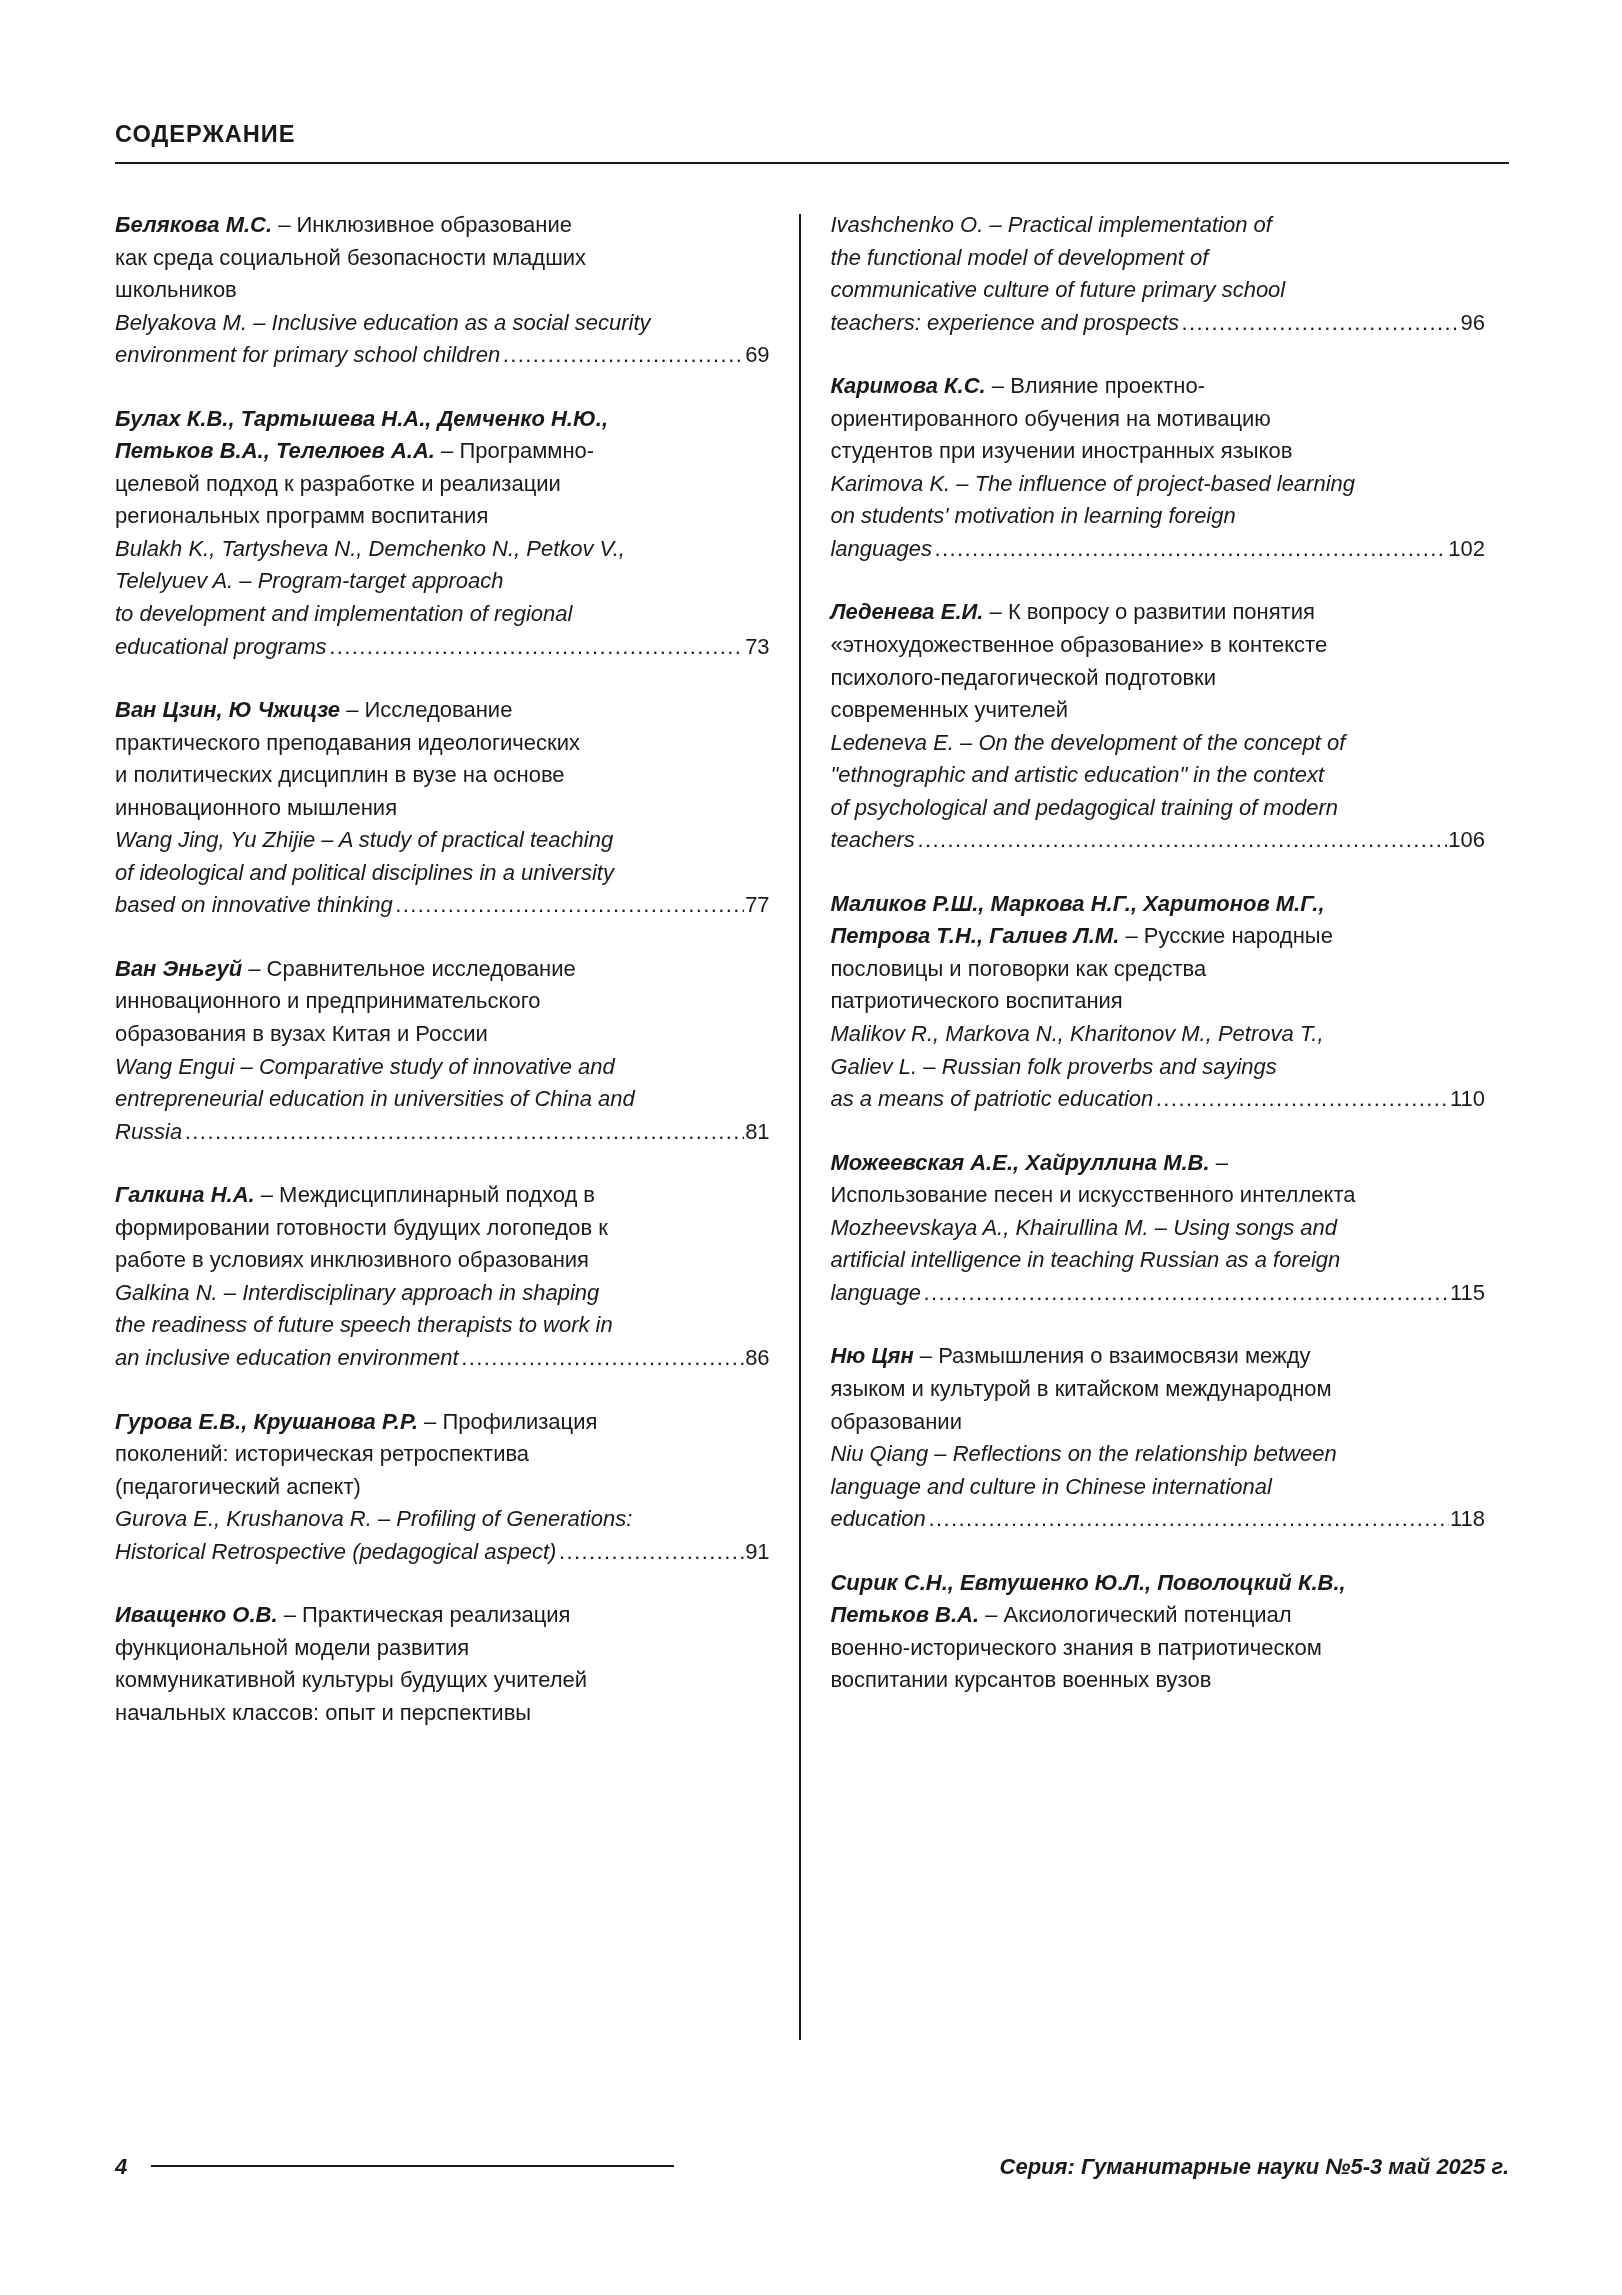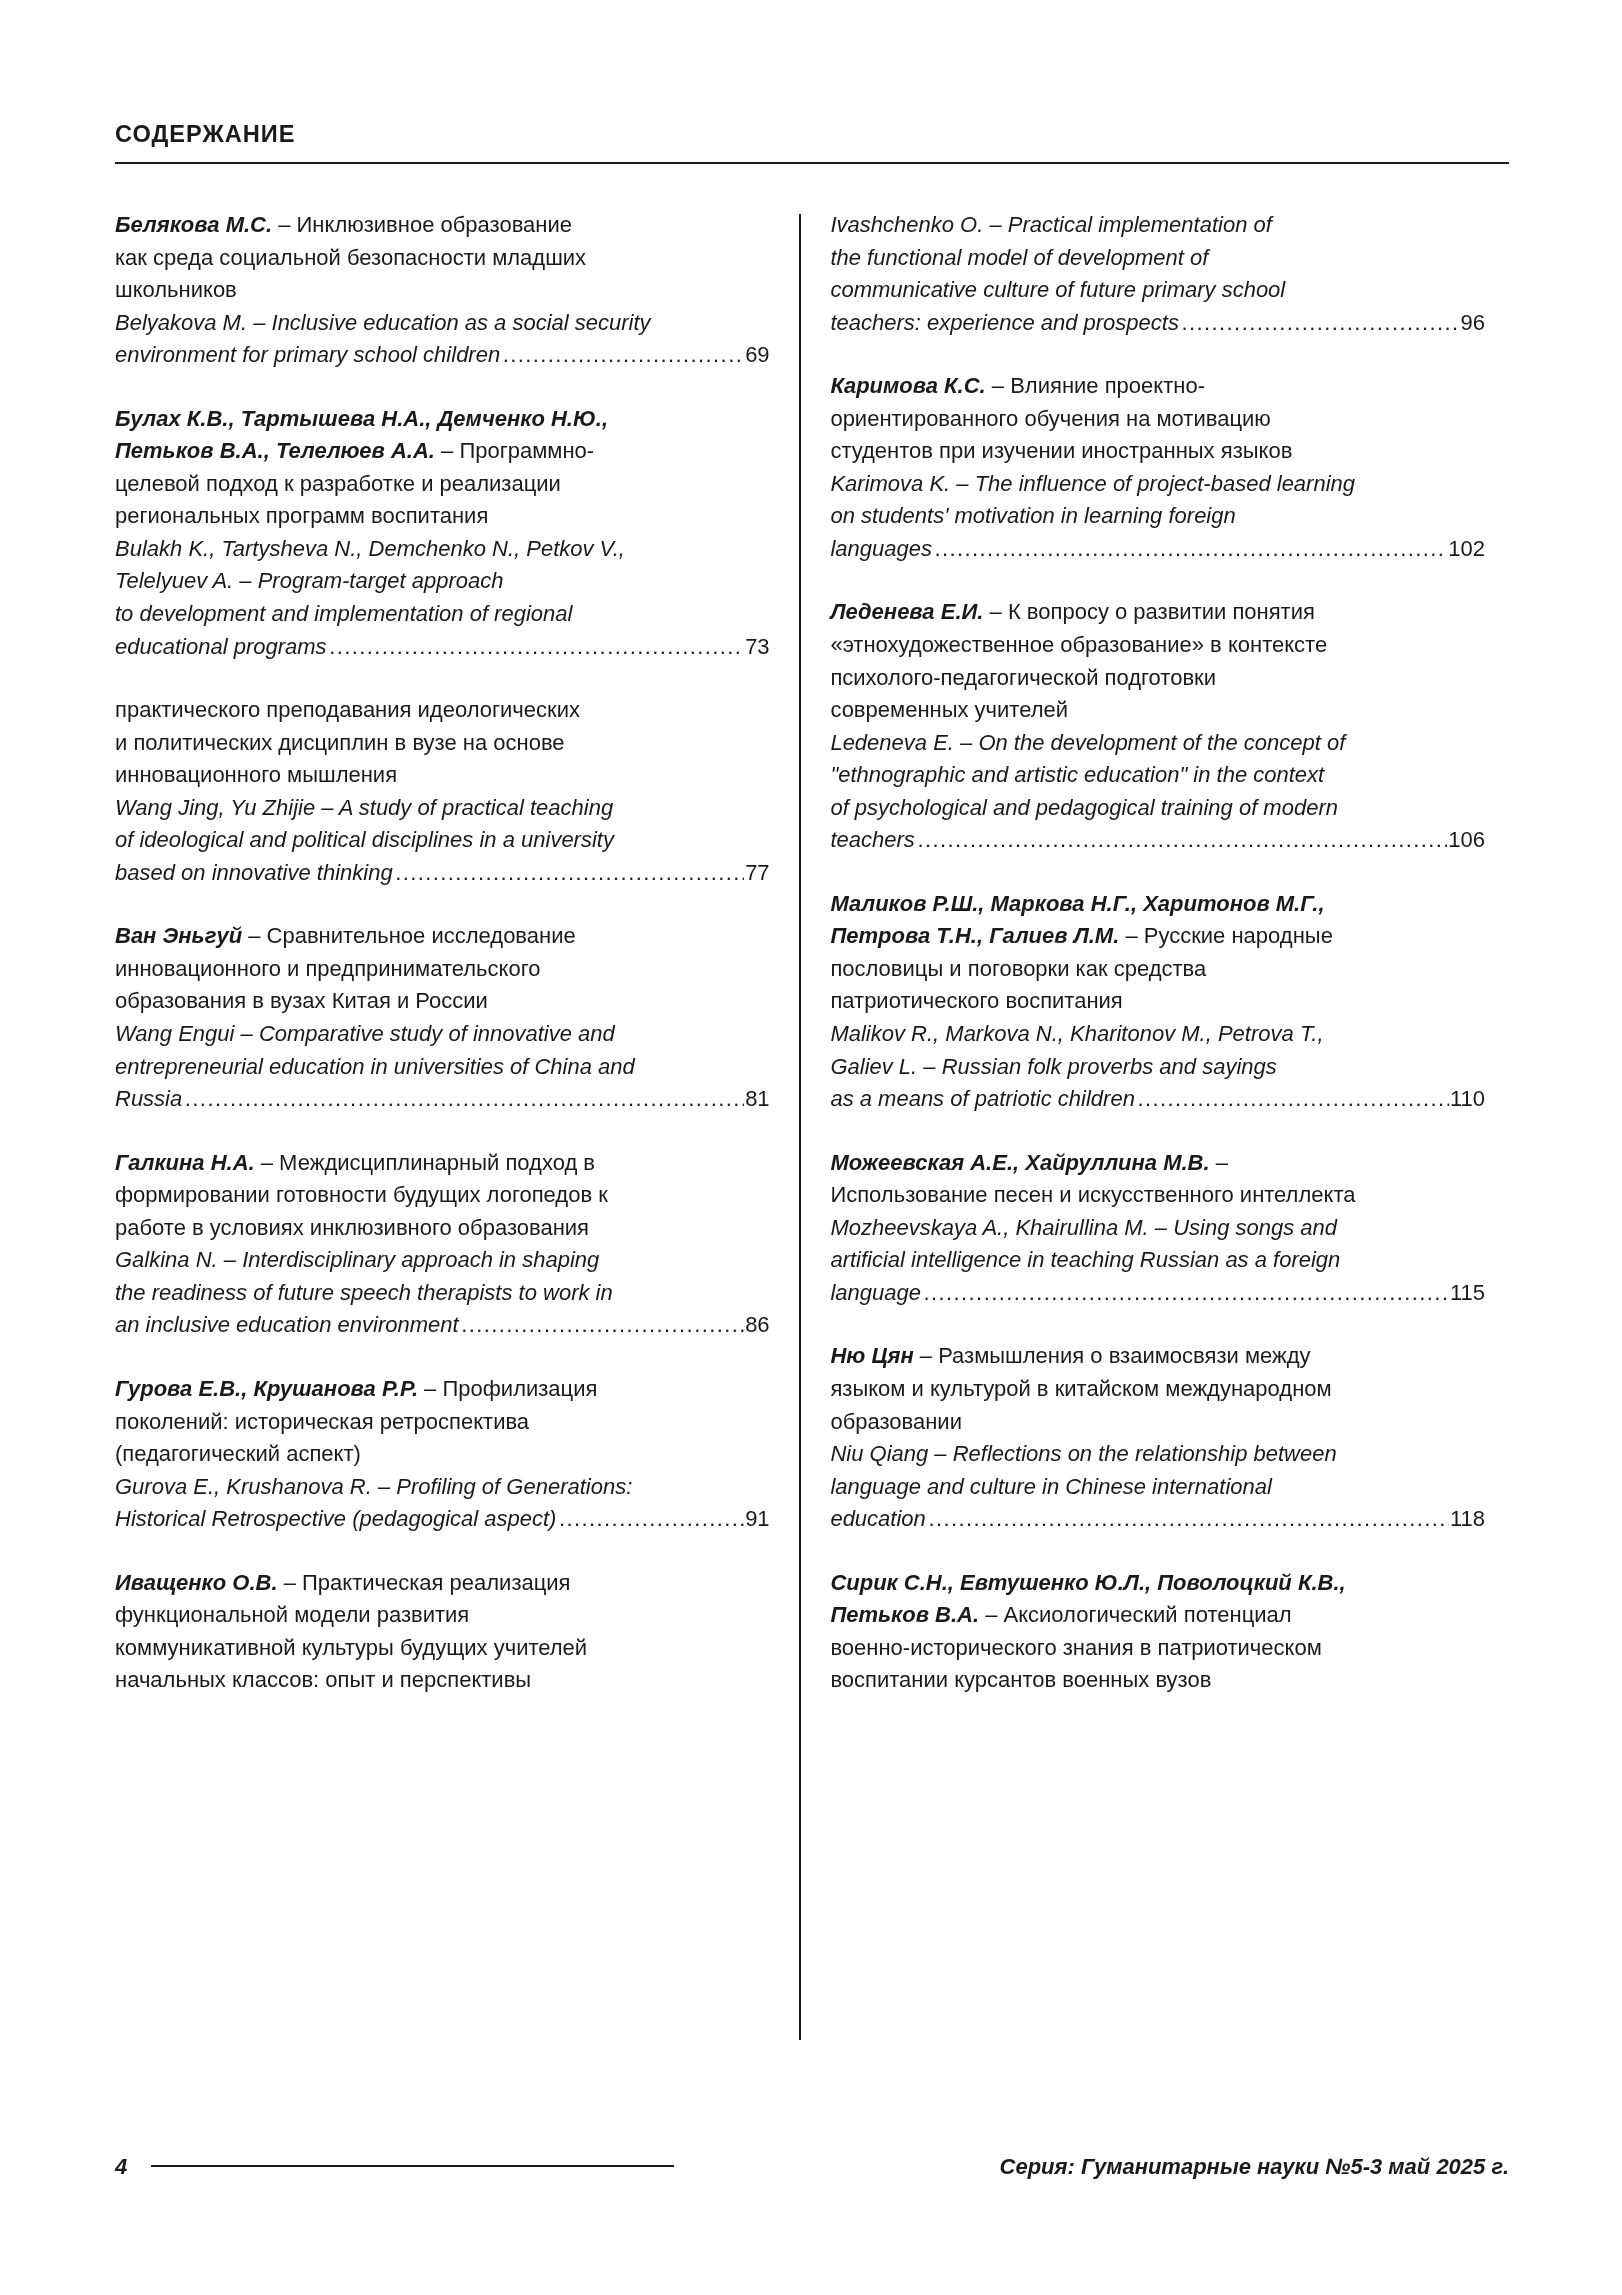--- a/index.html
+++ b/index.html
@@ -152,20 +152,21 @@
           <span class="line it"><span class="it">Bulakh K., Tartysheva N., Demchenko N., Petkov V.,</span></span>
           <span class="line it"><span class="it">Telelyuev A.</span> – Program-target approach</span>
           <span class="line it">to development and implementation of regional</span>
           <div class="pg-line">
             <span class="pg-text it">educational programs</span>
             <span class="pg-dots">........................................................................................................................................................................................................</span>
             <span class="pg-num">73</span>
           </div>
         </div>
         <div class="entry">
+          <span class="line"><span class="bi">Ван Цзин, Ю Чжицзе</span> – Исследование</span>
           <span class="line">практического преподавания идеологических</span>
           <span class="line">и политических дисциплин в вузе на основе</span>
           <span class="line">инновационного мышления</span>
           <span class="line it"><span class="it">Wang Jing, Yu Zhijie</span> – A study of practical teaching</span>
           <span class="line it">of ideological and political disciplines in a university</span>
           <div class="pg-line">
             <span class="pg-text it">based on innovative thinking</span>
             <span class="pg-dots">........................................................................................................................................................................................................</span>
             <span class="pg-num">77</span>
           </div>
@@ -251,21 +252,21 @@
           </div>
         </div>
         <div class="entry">
           <span class="line"><span class="bi">Маликов Р.Ш., Маркова Н.Г., Харитонов М.Г.,</span></span>
           <span class="line"><span class="bi">Петрова Т.Н., Галиев Л.М.</span> – Русские народные</span>
           <span class="line">пословицы и поговорки как средства</span>
           <span class="line">патриотического воспитания</span>
           <span class="line it"><span class="it">Malikov R., Markova N., Kharitonov M., Petrova T.,</span></span>
           <span class="line it"><span class="it">Galiev L.</span> – Russian folk proverbs and sayings</span>
           <div class="pg-line">
-            <span class="pg-text it">as a means of patriotic children</span>
+            <span class="pg-text it">as a means of patriotic education</span>
             <span class="pg-dots">........................................................................................................................................................................................................</span>
             <span class="pg-num">110</span>
           </div>
         </div>
         <div class="entry">
           <span class="line"><span class="bi">Можеевская А.Е., Хайруллина М.В.</span> –</span>
           <span class="line">Использование песен и искусственного интеллекта</span>
           <span class="line it"><span class="it">Mozheevskaya A., Khairullina M.</span> – Using songs and</span>
           <span class="line it">artificial intelligence in teaching Russian as a foreign</span>
           <div class="pg-line">

